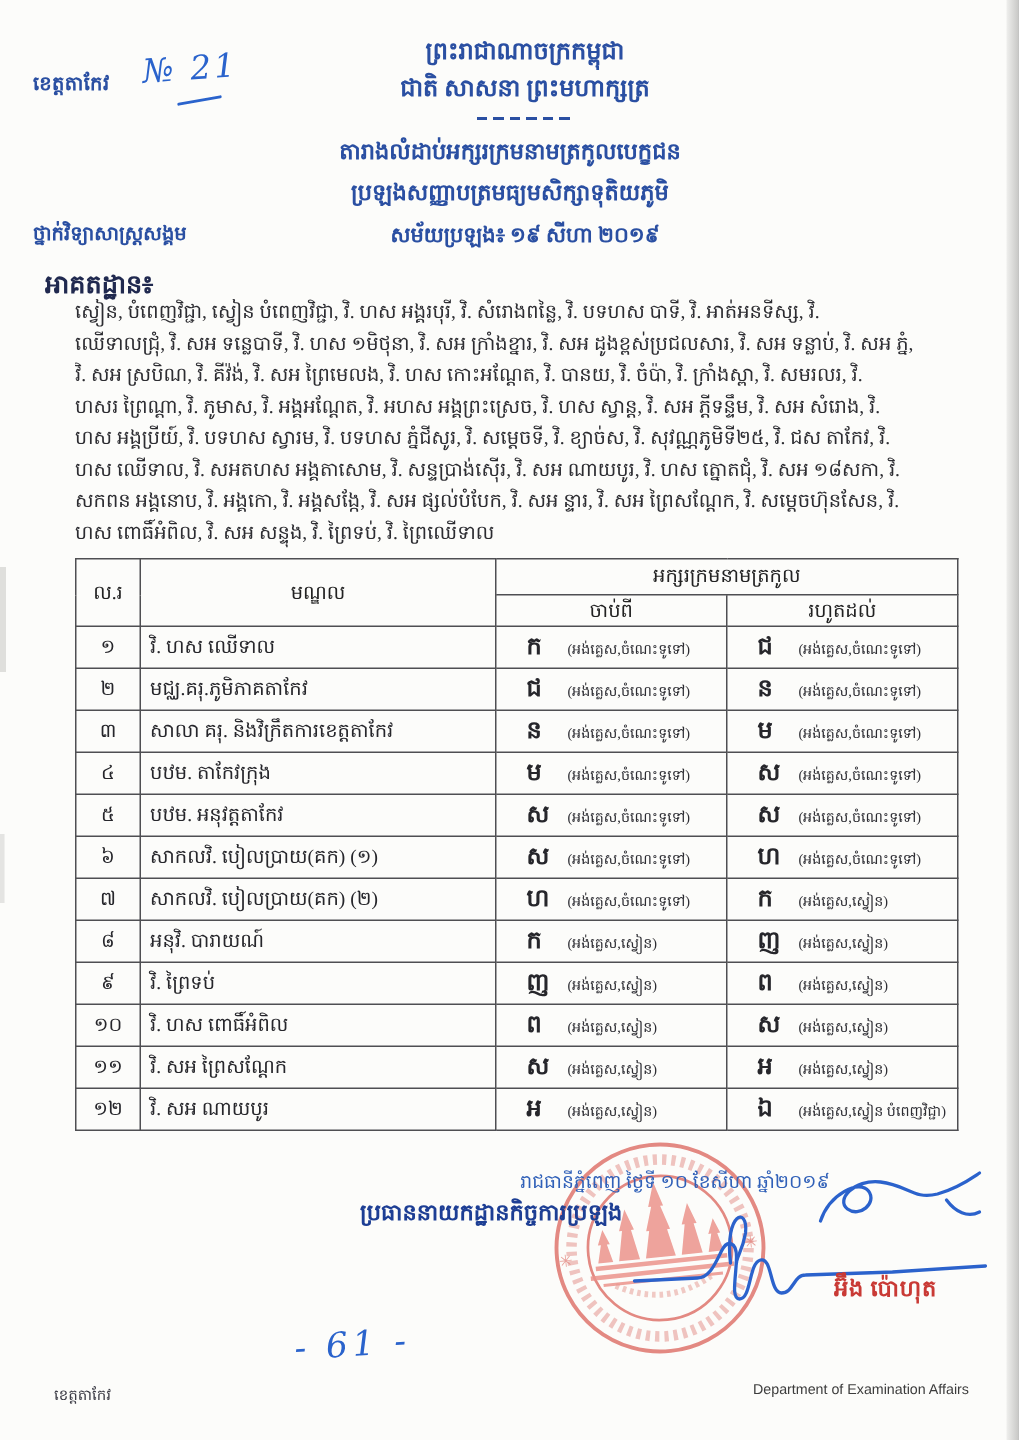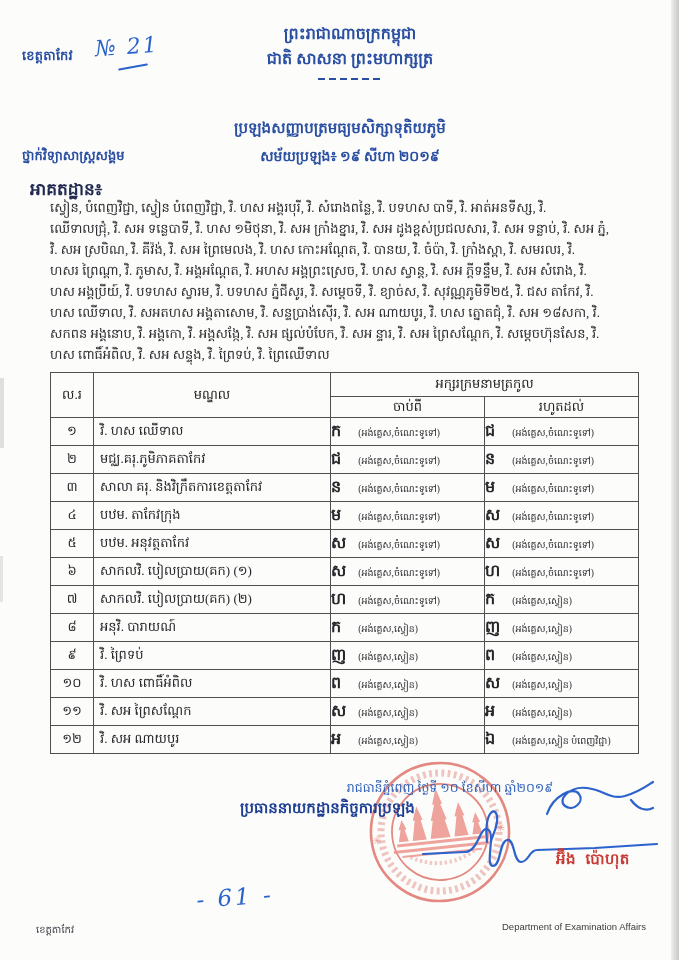--- a/index.html
+++ b/index.html
@@ -40,33 +40,33 @@
 
   
   .roster{left:50px;top:372px;}
   table{border-collapse:collapse;table-layout:fixed;width:588px;}
   th,td{border:1px solid #4f4f52;padding:0 6px;overflow:hidden;white-space:nowrap;}
   th{font-weight:normal;font-size:13px;color:#222;}
   .h1{height:24px;}
   .h2{height:21px;}
   tbody td{height:27px;font-size:13px;}
   td.no{text-align:center;font-size:13px;}
-  td.letter-cell{padding-left:0;}
+  td.letter-cell{padding-left:20px;}
   .letter{font-weight:bold;font-size:16px;display:inline-block;width:24px;}
   .note{font-size:9.5px;color:#2d2d33;}
 
   
   .lunar{left:270px;top:761px;width:385px;text-align:right;font-size:12.5px;color:#3060b8;z-index:3;}
   .greg{left:325px;top:780px;width:250px;text-align:center;font-size:12.5px;color:#3060b8;z-index:3;}
   .position{left:240px;top:798px;width:330px;text-align:left;font-size:15px;
     font-weight:bold;color:#1d3e94;z-index:3;}
   .stamp{left:366px;top:758px;z-index:1;transform:rotate(-6deg);opacity:.95;}
   .signature{left:395px;top:778px;z-index:4;}
   .signer{left:556px;top:849px;width:100px;font-size:15px;font-weight:bold;
-    color:#c93a35;z-index:4;letter-spacing:.5px;font-family:Liberation Mono, monospace;}
+    color:#c93a35;z-index:4;letter-spacing:.5px;}
 
   
   .page-no{left:180px;top:884px;width:110px;text-align:center;font-size:23px;
     color:#2a63cc;font-style:italic;transform:rotate(-4deg);letter-spacing:3px;
     font-family:"DejaVu Serif",serif;}
   .footer-left{left:36px;top:923px;font-size:10px;color:#3a3a44;}
   .footer-right{left:502px;top:921px;font-size:9.5px;color:#3c3c3c;
     font-family:"Liberation Sans","DejaVu Sans",sans-serif;}
 </style>
 </head>
@@ -79,20 +79,21 @@
   <div class="abs scan-left-mark2"></div>
 
   <div class="abs province blue-bold">ខេត្តតាកែវ</div>
   <div class="abs doc-no">№ 21</div>
   <div class="abs doc-no-underline"></div>
 
   <div class="abs kingdom blue-bold">ព្រះរាជាណាចក្រកម្ពុជា</div>
   <div class="abs motto blue-bold">ជាតិ សាសនា ព្រះមហាក្សត្រ</div>
   <div class="abs ornament"></div>
 
+  <div class="abs title1 blue-bold">តារាងលំដាប់អក្សរក្រមនាមត្រកូលបេក្ខជន</div>
   <div class="abs title2 blue-bold">ប្រឡងសញ្ញាបត្រមធ្យមសិក្សាទុតិយភូមិ</div>
   <div class="abs class-label blue-bold">ថ្នាក់វិទ្យាសាស្ត្រសង្គម</div>
   <div class="abs session blue-bold">សម័យប្រឡង៖ ១៩ សីហា ២០១៩</div>
 
   <div class="abs recipients-label">អាគតដ្ឋាន៖</div>
   <div class="abs recipients">
 
       <div class="rline">ស្វៀន, បំពេញវិជ្ជា, ស្វៀន បំពេញវិជ្ជា, វិ. ហស អង្គរបុរី, វិ. សំរោងពន្លៃ, វិ. បទហស បាទី, វិ. អាត់អនទីស្ស, វិ.</div>
 
       <div class="rline">ឈើទាលជ្រុំ, វិ. សអ ទន្លេបាទី, វិ. ហស ១មិថុនា, វិ. សអ ក្រាំងខ្នារ, វិ. សអ ដូងខ្ពស់ប្រជលសារ, វិ. សអ ទន្លាប់, វិ. សអ ភ្នំ,</div>

